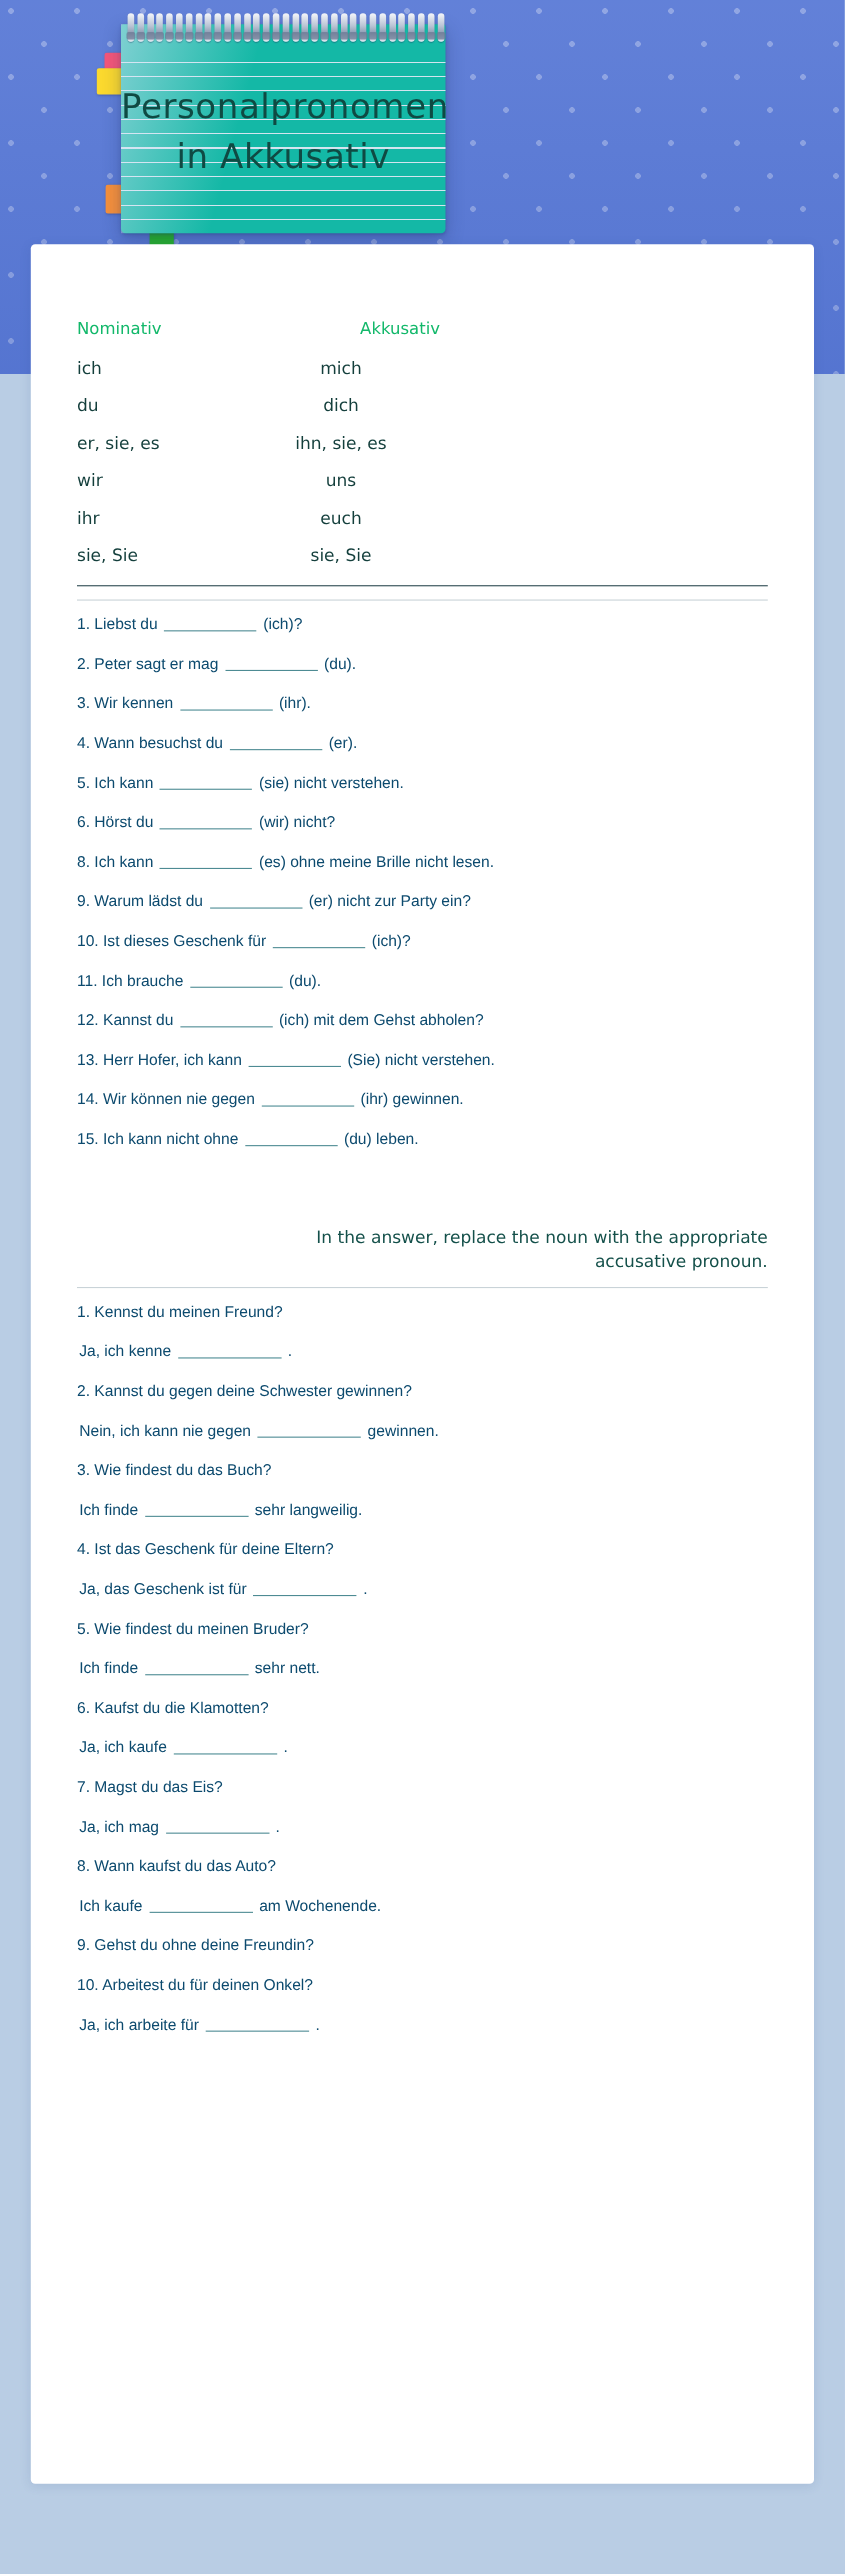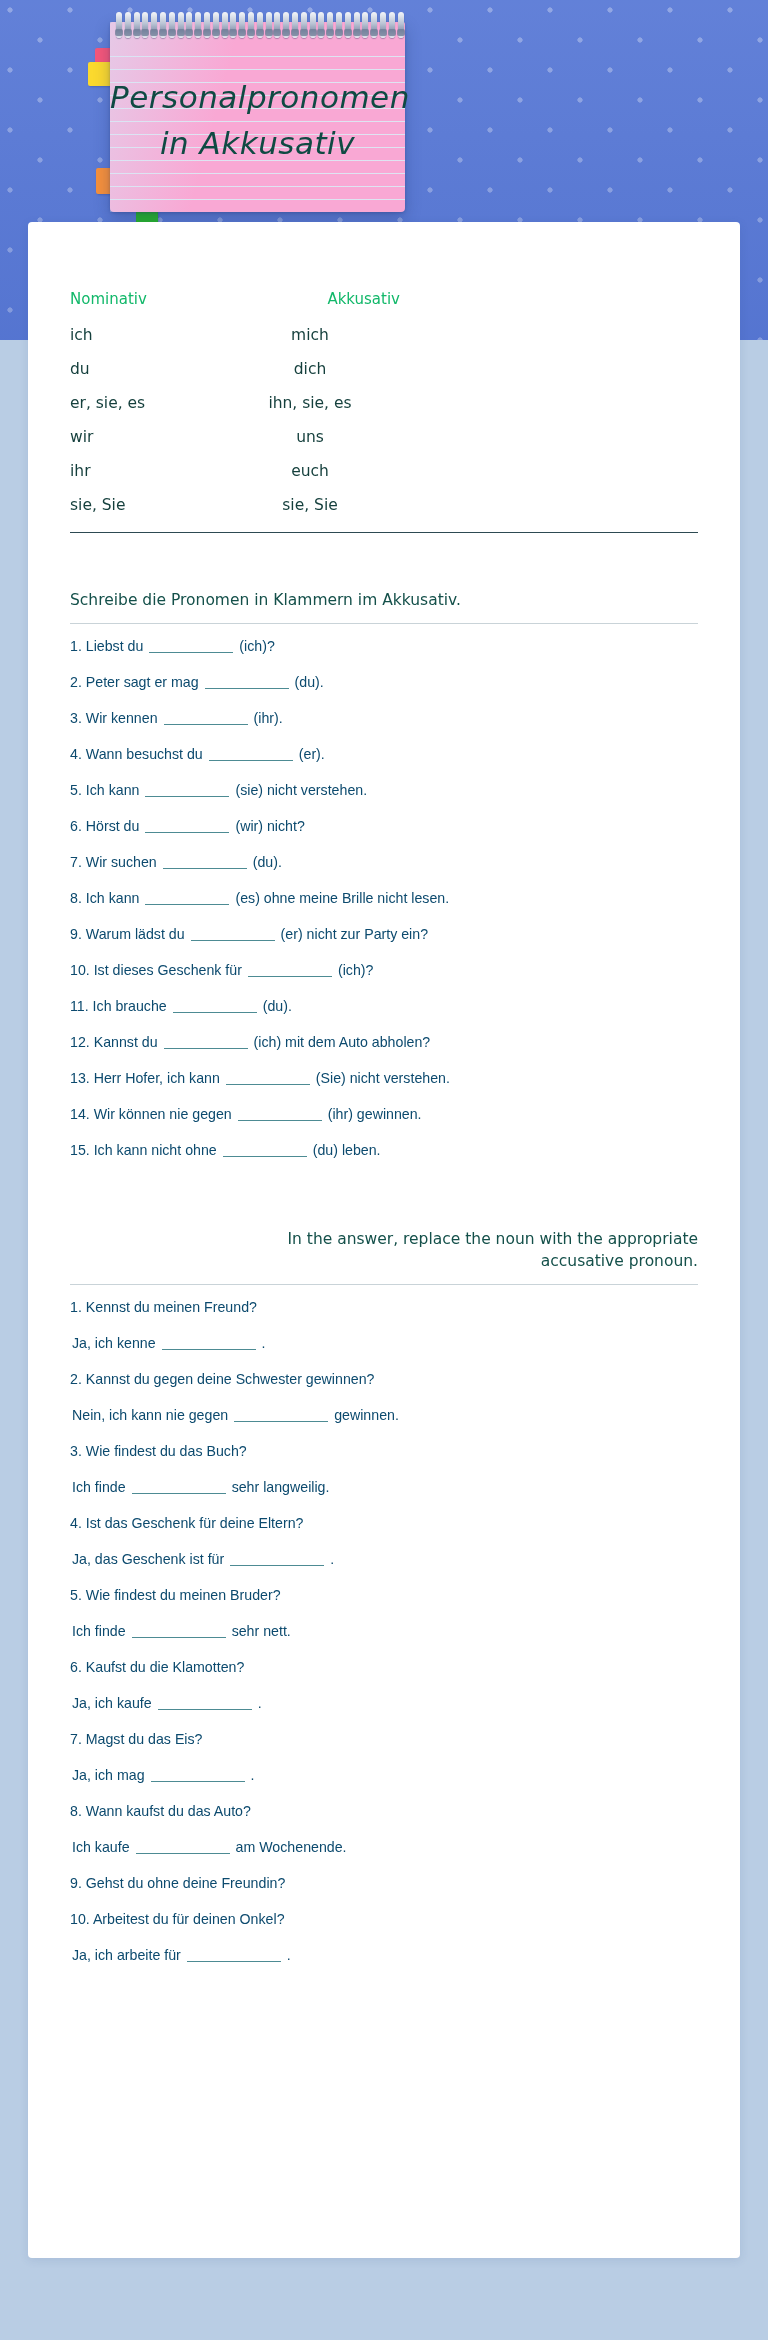--- a/index.html
+++ b/index.html
@@ -21,24 +21,23 @@
     background-size:60px 60px, 60px 60px;
   }
   .banner-shade {
     position:absolute; inset:0;
     background:linear-gradient(180deg, rgba(255,255,255,.05) 0%, rgba(40,70,160,.10) 100%);
   }
 
   
   .notebook {
     position:absolute; left:110px; top:22px; width:295px; height:190px;
-    background:#f9a8d4;
+    background:#14b8a6;
     border-radius:2px 2px 4px 4px;
     box-shadow:0 6px 16px rgba(26,45,100,.30), 0 1px 3px rgba(26,45,100,.25);
-    font-style:italic;
   }
   .nb-lines {
     position:absolute; left:0; right:0; top:22px; bottom:6px;
     background-image:repeating-linear-gradient(
       to bottom, transparent 0px, transparent 12px,
       #dde7f3 12px, #dde7f3 13px);
     opacity:.95;
   }
   .nb-sheen {
     position:absolute; inset:0;
@@ -225,35 +224,33 @@
             </tr>
             <tr>
               <td class="nom">sie, Sie</td>
               <td class="akk">sie, Sie</td>
               <td></td>
             </tr>
           </tbody>
       </table>
       <div class="table-rule"></div>
 
-      <div class="sec-head">Schreibe die Pronomen in Klammern im Akkusativ.</div>
       <div class="sec-rule"></div>
       <div class="ex-list" id="ex1-list">
           <div class="ex-item"><span>1. Liebst du</span><span class="blank"></span><span>(ich)?</span></div>
           <div class="ex-item"><span>2. Peter sagt er mag</span><span class="blank"></span><span>(du).</span></div>
           <div class="ex-item"><span>3. Wir kennen</span><span class="blank"></span><span>(ihr).</span></div>
           <div class="ex-item"><span>4. Wann besuchst du</span><span class="blank"></span><span>(er).</span></div>
           <div class="ex-item"><span>5. Ich kann</span><span class="blank"></span><span>(sie) nicht verstehen.</span></div>
           <div class="ex-item"><span>6. Hörst du</span><span class="blank"></span><span>(wir) nicht?</span></div>
-          <div class="ex-item"><span>7. Wir suchen</span><span class="blank"></span><span>(du).</span></div>
           <div class="ex-item"><span>8. Ich kann</span><span class="blank"></span><span>(es) ohne meine Brille nicht lesen.</span></div>
           <div class="ex-item"><span>9. Warum lädst du</span><span class="blank"></span><span>(er) nicht zur Party ein?</span></div>
           <div class="ex-item"><span>10. Ist dieses Geschenk für</span><span class="blank"></span><span>(ich)?</span></div>
           <div class="ex-item"><span>11. Ich brauche</span><span class="blank"></span><span>(du).</span></div>
-          <div class="ex-item"><span>12. Kannst du</span><span class="blank"></span><span>(ich) mit dem Auto abholen?</span></div>
+          <div class="ex-item"><span>12. Kannst du</span><span class="blank"></span><span>(ich) mit dem Gehst abholen?</span></div>
           <div class="ex-item"><span>13. Herr Hofer, ich kann</span><span class="blank"></span><span>(Sie) nicht verstehen.</span></div>
           <div class="ex-item"><span>14. Wir können nie gegen</span><span class="blank"></span><span>(ihr) gewinnen.</span></div>
           <div class="ex-item"><span>15. Ich kann nicht ohne</span><span class="blank"></span><span>(du) leben.</span></div>
         </div>
 
       <div class="sec-head sec2">
         <span>In the answer, replace the noun with the appropriate</span><br>
         <span>accusative pronoun.</span>
       </div>
       <div class="sec-rule"></div>

